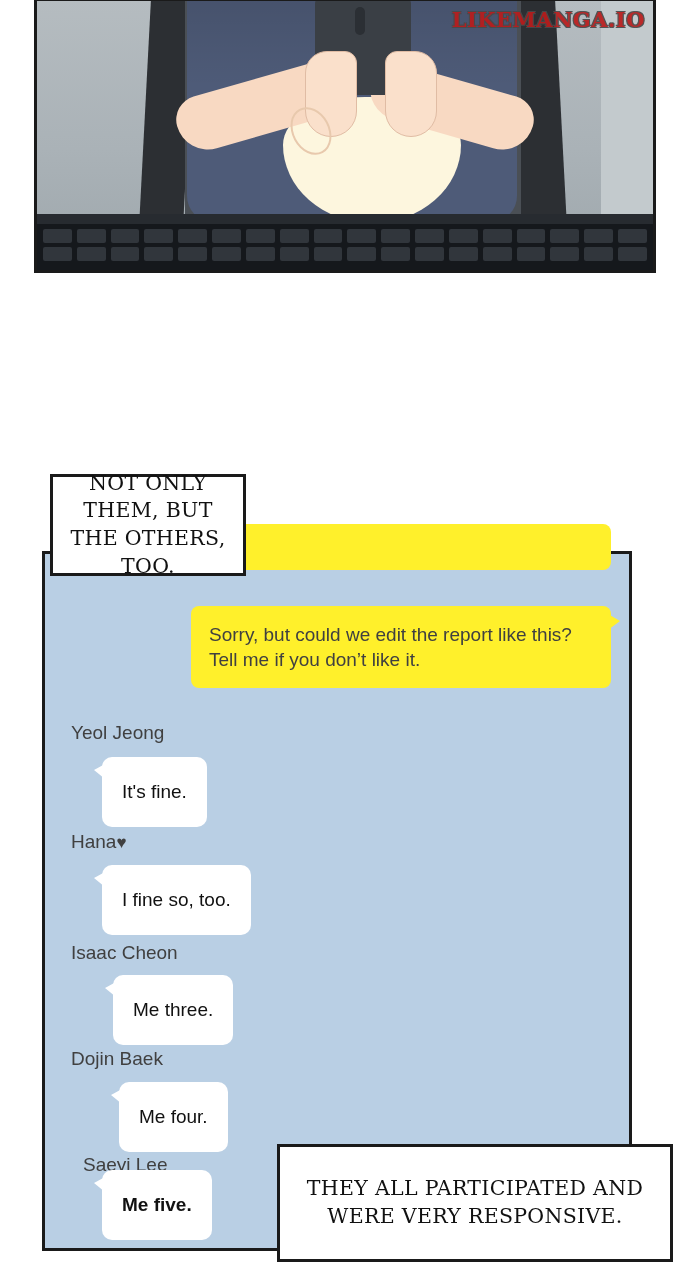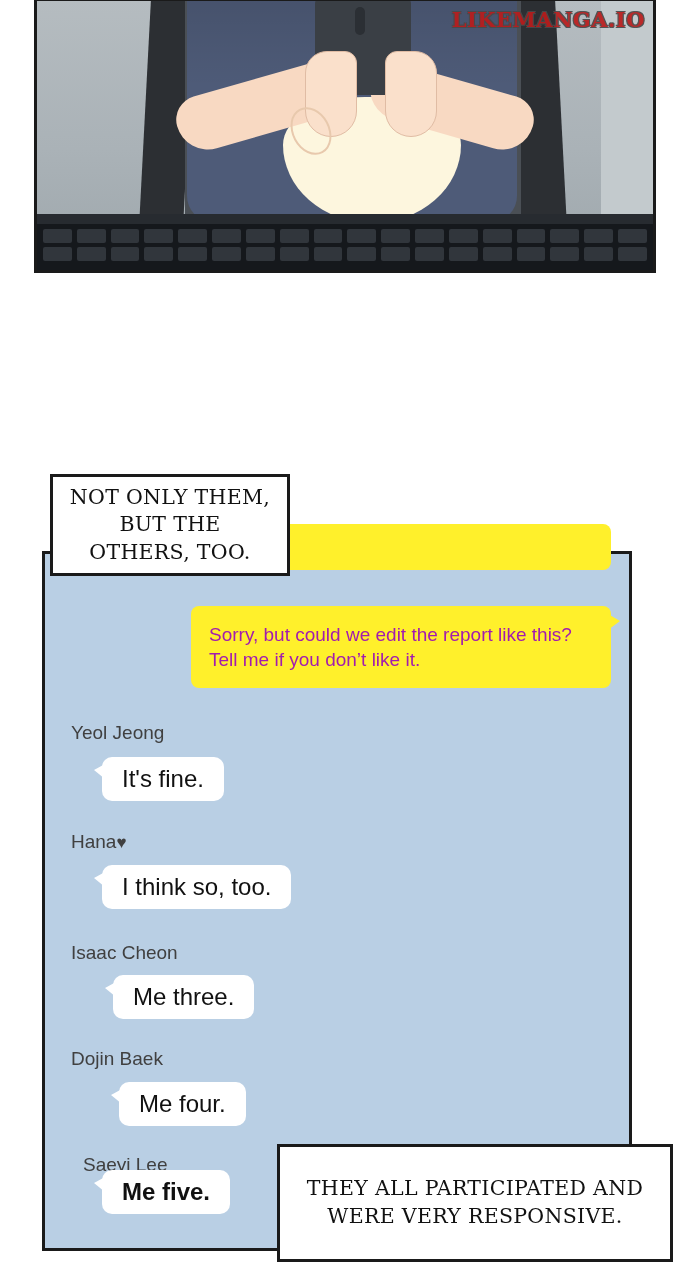--- a/index.html
+++ b/index.html
@@ -228,21 +228,21 @@
     box-sizing: border-box;
   }
   .bubble-sent {
     position: absolute;
     background: #fff02b;
     border-radius: 8px;
     padding: 16px 18px;
     font-family: "Liberation Sans", sans-serif;
     font-size: 19px;
     line-height: 1.32;
-    color: #a21caf;
+    color: #404040;
     box-sizing: border-box;
   }
   .bubble-sent.b1 {
     right: 18px;
     top: -30px;
     width: 420px;
     height: 46px;
     padding: 0;
   }
   .bubble-sent.b2 {
@@ -266,23 +266,23 @@
     font-family: "Liberation Sans", sans-serif;
     font-size: 19px;
     color: #404040;
     white-space: nowrap;
   }
   .heart { font-size: 17px; }
   .bubble-recv {
     position: absolute;
     background: #ffffff;
     border-radius: 10px;
-    padding: 8px 20px;
+    padding: 24px 20px;
     font-family: "Liberation Sans", sans-serif;
-    font-size: 24px;
+    font-size: 19px;
     color: #111;
     white-space: nowrap;
   }
   .bubble-recv::before {
     content: "";
     position: absolute;
     left: -8px;
     top: 7px;
     width: 0; height: 0;
     border-right: 11px solid #ffffff;
@@ -303,21 +303,21 @@
     text-align: center;
     letter-spacing: 0.3px;
     display: flex;
     align-items: center;
     justify-content: center;
     padding: 10px 14px;
   }
   .narration.n1 {
     left: 50px;
     top: 474px;
-    width: 240px;
+    width: 196px;
     height: 102px;
   }
   .narration.n2 {
     left: 277px;
     top: 1144px;
     width: 396px;
     height: 118px;
   }
 </style>
 </head>
@@ -389,21 +389,21 @@
 <div class="panel-chat">
 
   <div class="bubble-sent b1"></div>
 
   <div class="bubble-sent b2">Sorry, but could we edit the report like this? Tell me if you don’t like it.</div>
 
   <div class="sender" style="top:168px;">Yeol Jeong</div>
   <div class="bubble-recv" style="left:57px; top:203px;">It's fine.</div>
 
   <div class="sender" style="top:277px;"><span>Hana</span><span class="heart">♥</span></div>
-  <div class="bubble-recv" style="left:57px; top:311px;">I think so, too.</div>
+  <div class="bubble-recv" style="left:57px; top:311px;">I fine so, too.</div>
 
   <div class="sender" style="top:388px;text-align:center;">Isaac Cheon</div>
   <div class="bubble-recv" style="left:68px; top:421px;">Me three.</div>
 
   <div class="sender" style="top:494px;">Dojin Baek</div>
   <div class="bubble-recv" style="left:74px; top:528px;">Me four.</div>
 
   <div class="sender" style="top:600px;margin-left:12px;">Saeyi Lee</div>
   <div class="bubble-recv" style="left:57px; top:616px;font-weight:bold;">Me five.</div>
 

